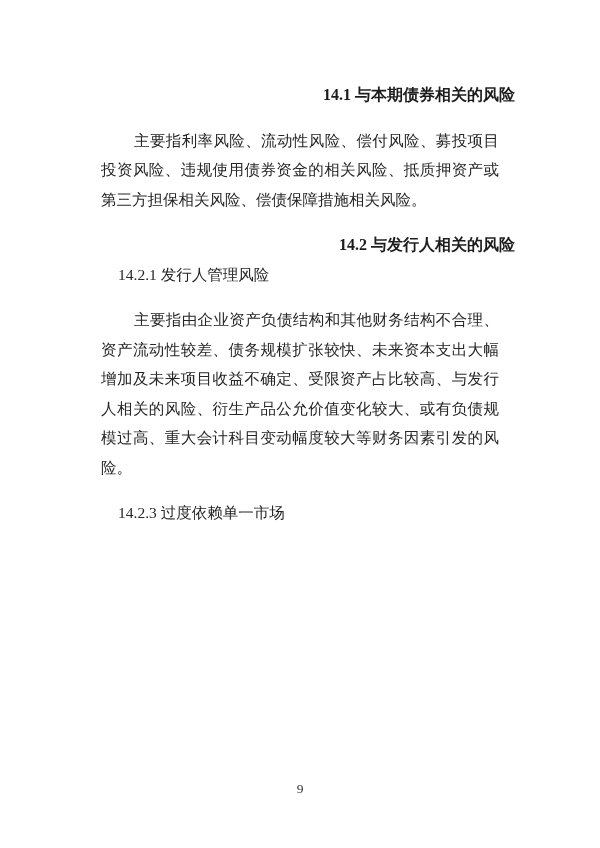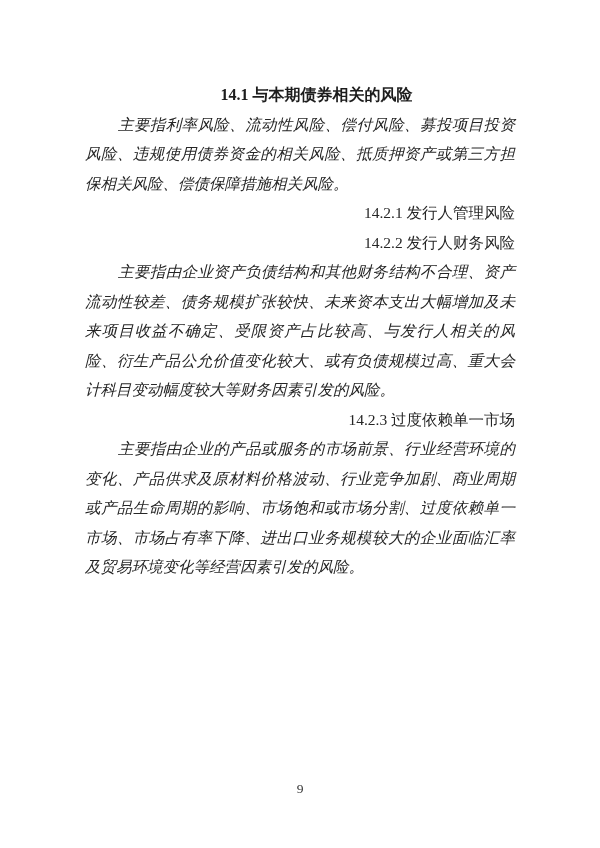--- a/index.html
+++ b/index.html
@@ -19,62 +19,60 @@
   .content {
     position: absolute;
     left: 85px;
     top: 80px;
     width: 430px;
     font-size: 15.5px;
     line-height: 29.5px;
     text-align: justify;
   }
   .content p {
-    margin: 0;
+    margin: 16px;
     text-indent: 33px;
-    font-style: italic;
   }
   .heading-l1 {
     margin: 0;
     font-size: 16px;
     font-weight: bold;
     text-indent: 33px;
-    text-align: center;
+    text-align: right;
     color: #1c1c1c;
   }
   .heading-l2 {
     margin: 0;
     font-size: 15.5px;
     font-weight: normal;
     text-indent: 33px;
-    text-align: right;
+    text-align: left;
     color: #262626;
   }
   .pagenum {
     position: absolute;
     top: 781px;
     left: 0;
     width: 100%;
     text-align: center;
     font-size: 13.5px;
     color: #333333;
   }
 </style>
 </head>
 <body>
 
 <div class="page">
   <div class="content">
     <h2 class="heading-l1">14.1 与本期债券相关的风险</h2>
     <p>主要指利率风险、流动性风险、偿付风险、募投项目投资风险、违规使用债券资金的相关风险、抵质押资产或第三方担保相关风险、偿债保障措施相关风险。</p>
 
+    <h2 class="heading-l1">14.2 与发行人相关的风险</h2>
 
     <h3 class="heading-l2">14.2.1 发行人管理风险</h3>
 
-    <h3 class="heading-l2">14.2.2 发行人财务风险</h3>
     <p>主要指由企业资产负债结构和其他财务结构不合理、资产流动性较差、债务规模扩张较快、未来资本支出大幅增加及未来项目收益不确定、受限资产占比较高、与发行人相关的风险、衍生产品公允价值变化较大、或有负债规模过高、重大会计科目变动幅度较大等财务因素引发的风险。</p>
 
     <h3 class="heading-l2">14.2.3 过度依赖单一市场</h3>
-    <p>主要指由企业的产品或服务的市场前景、行业经营环境的变化、产品供求及原材料价格波动、行业竞争加剧、商业周期或产品生命周期的影响、市场饱和或市场分割、过度依赖单一市场、市场占有率下降、进出口业务规模较大的企业面临汇率及贸易环境变化等经营因素引发的风险。</p>
   </div>
 
   <div class="pagenum">9</div>
 </div>
 
 </body></html>

